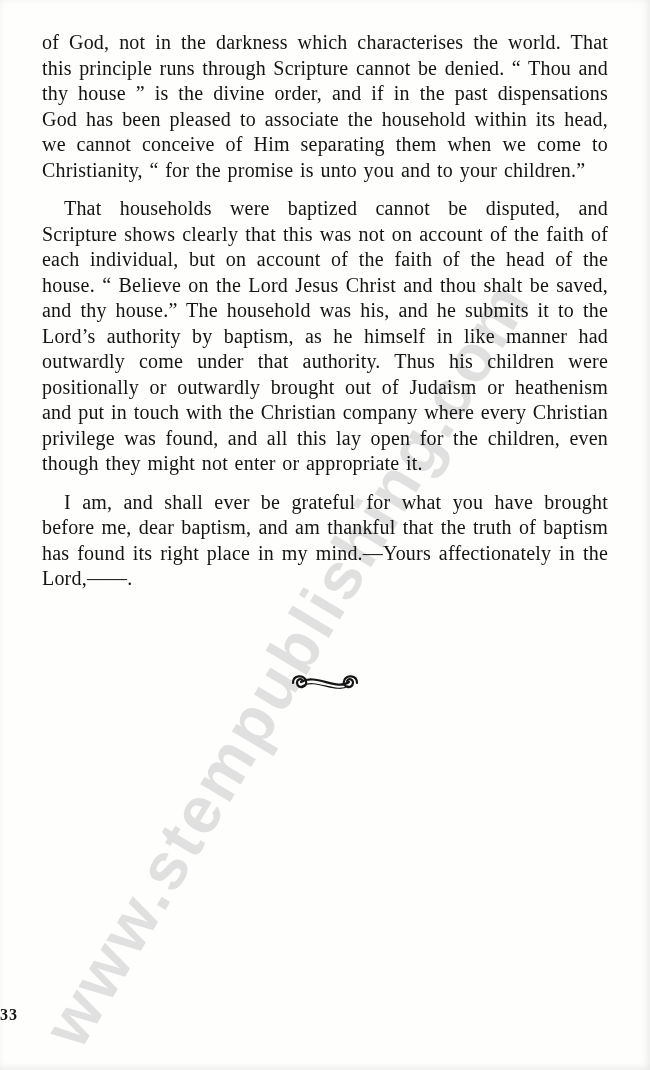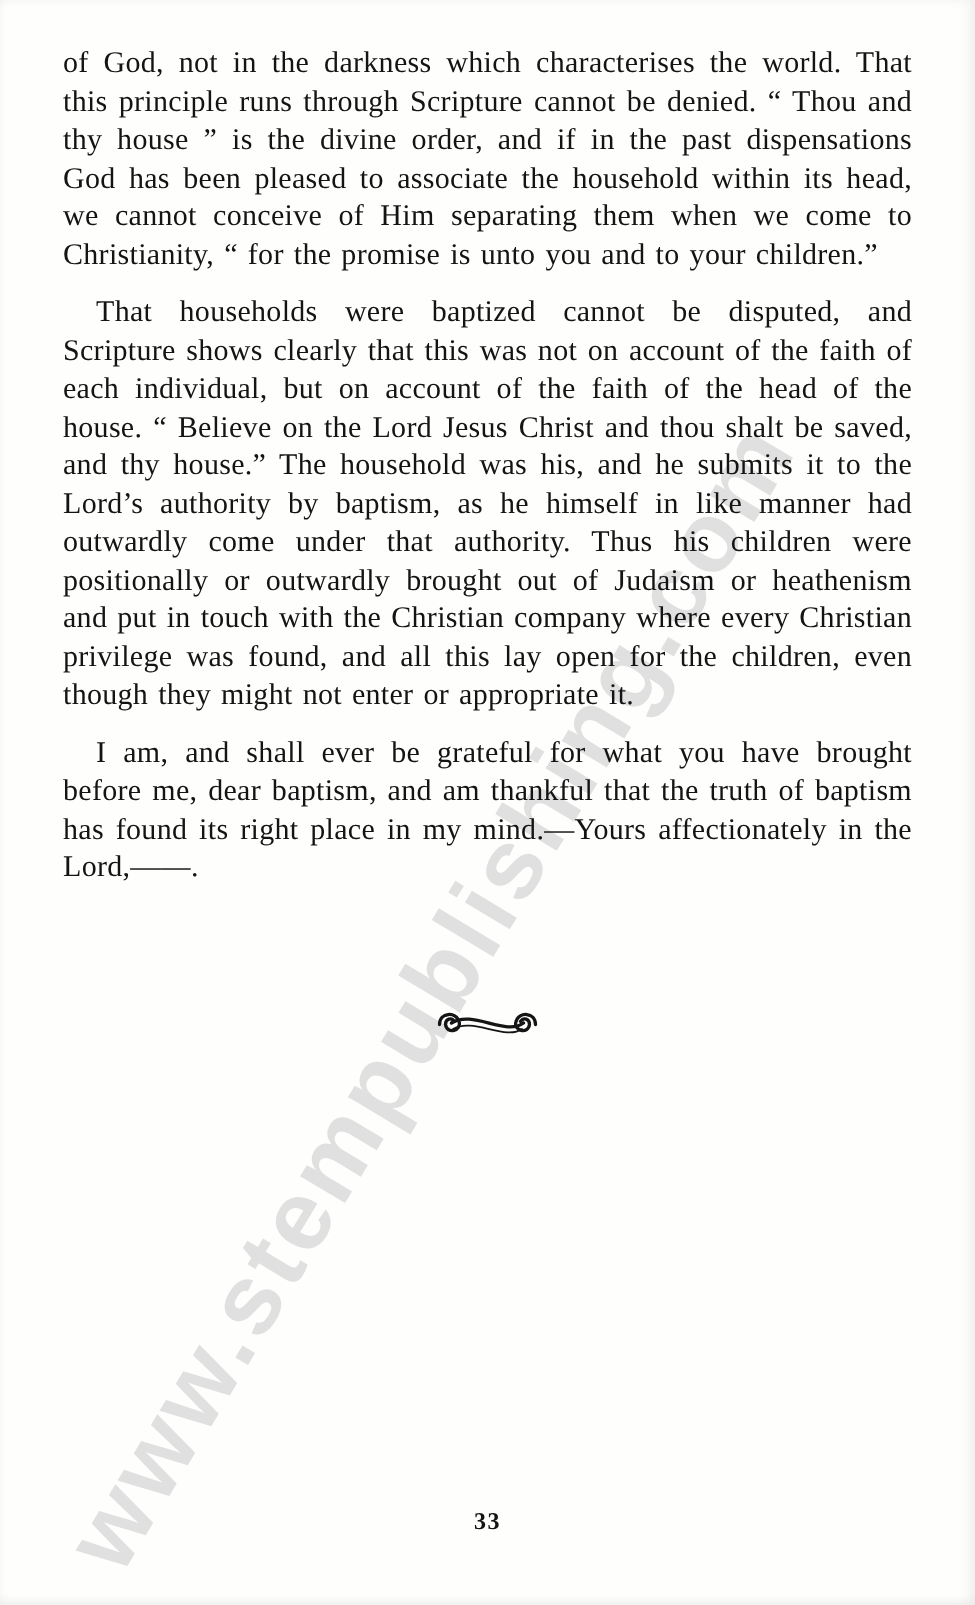--- a/index.html
+++ b/index.html
@@ -57,21 +57,21 @@
     z-index: 1;
     margin-top: 78px;
     text-align: center;
   }
   .page-number {
     position: absolute;
     z-index: 1;
     bottom: 46px;
     left: 0;
     width: 100%;
-    text-align: center;
+    text-align: left;
     font-size: 16px;
     font-weight: bold;
     letter-spacing: 1px;
   }
 </style>
 </head>
 <body>
 
 <div class="page">
 

